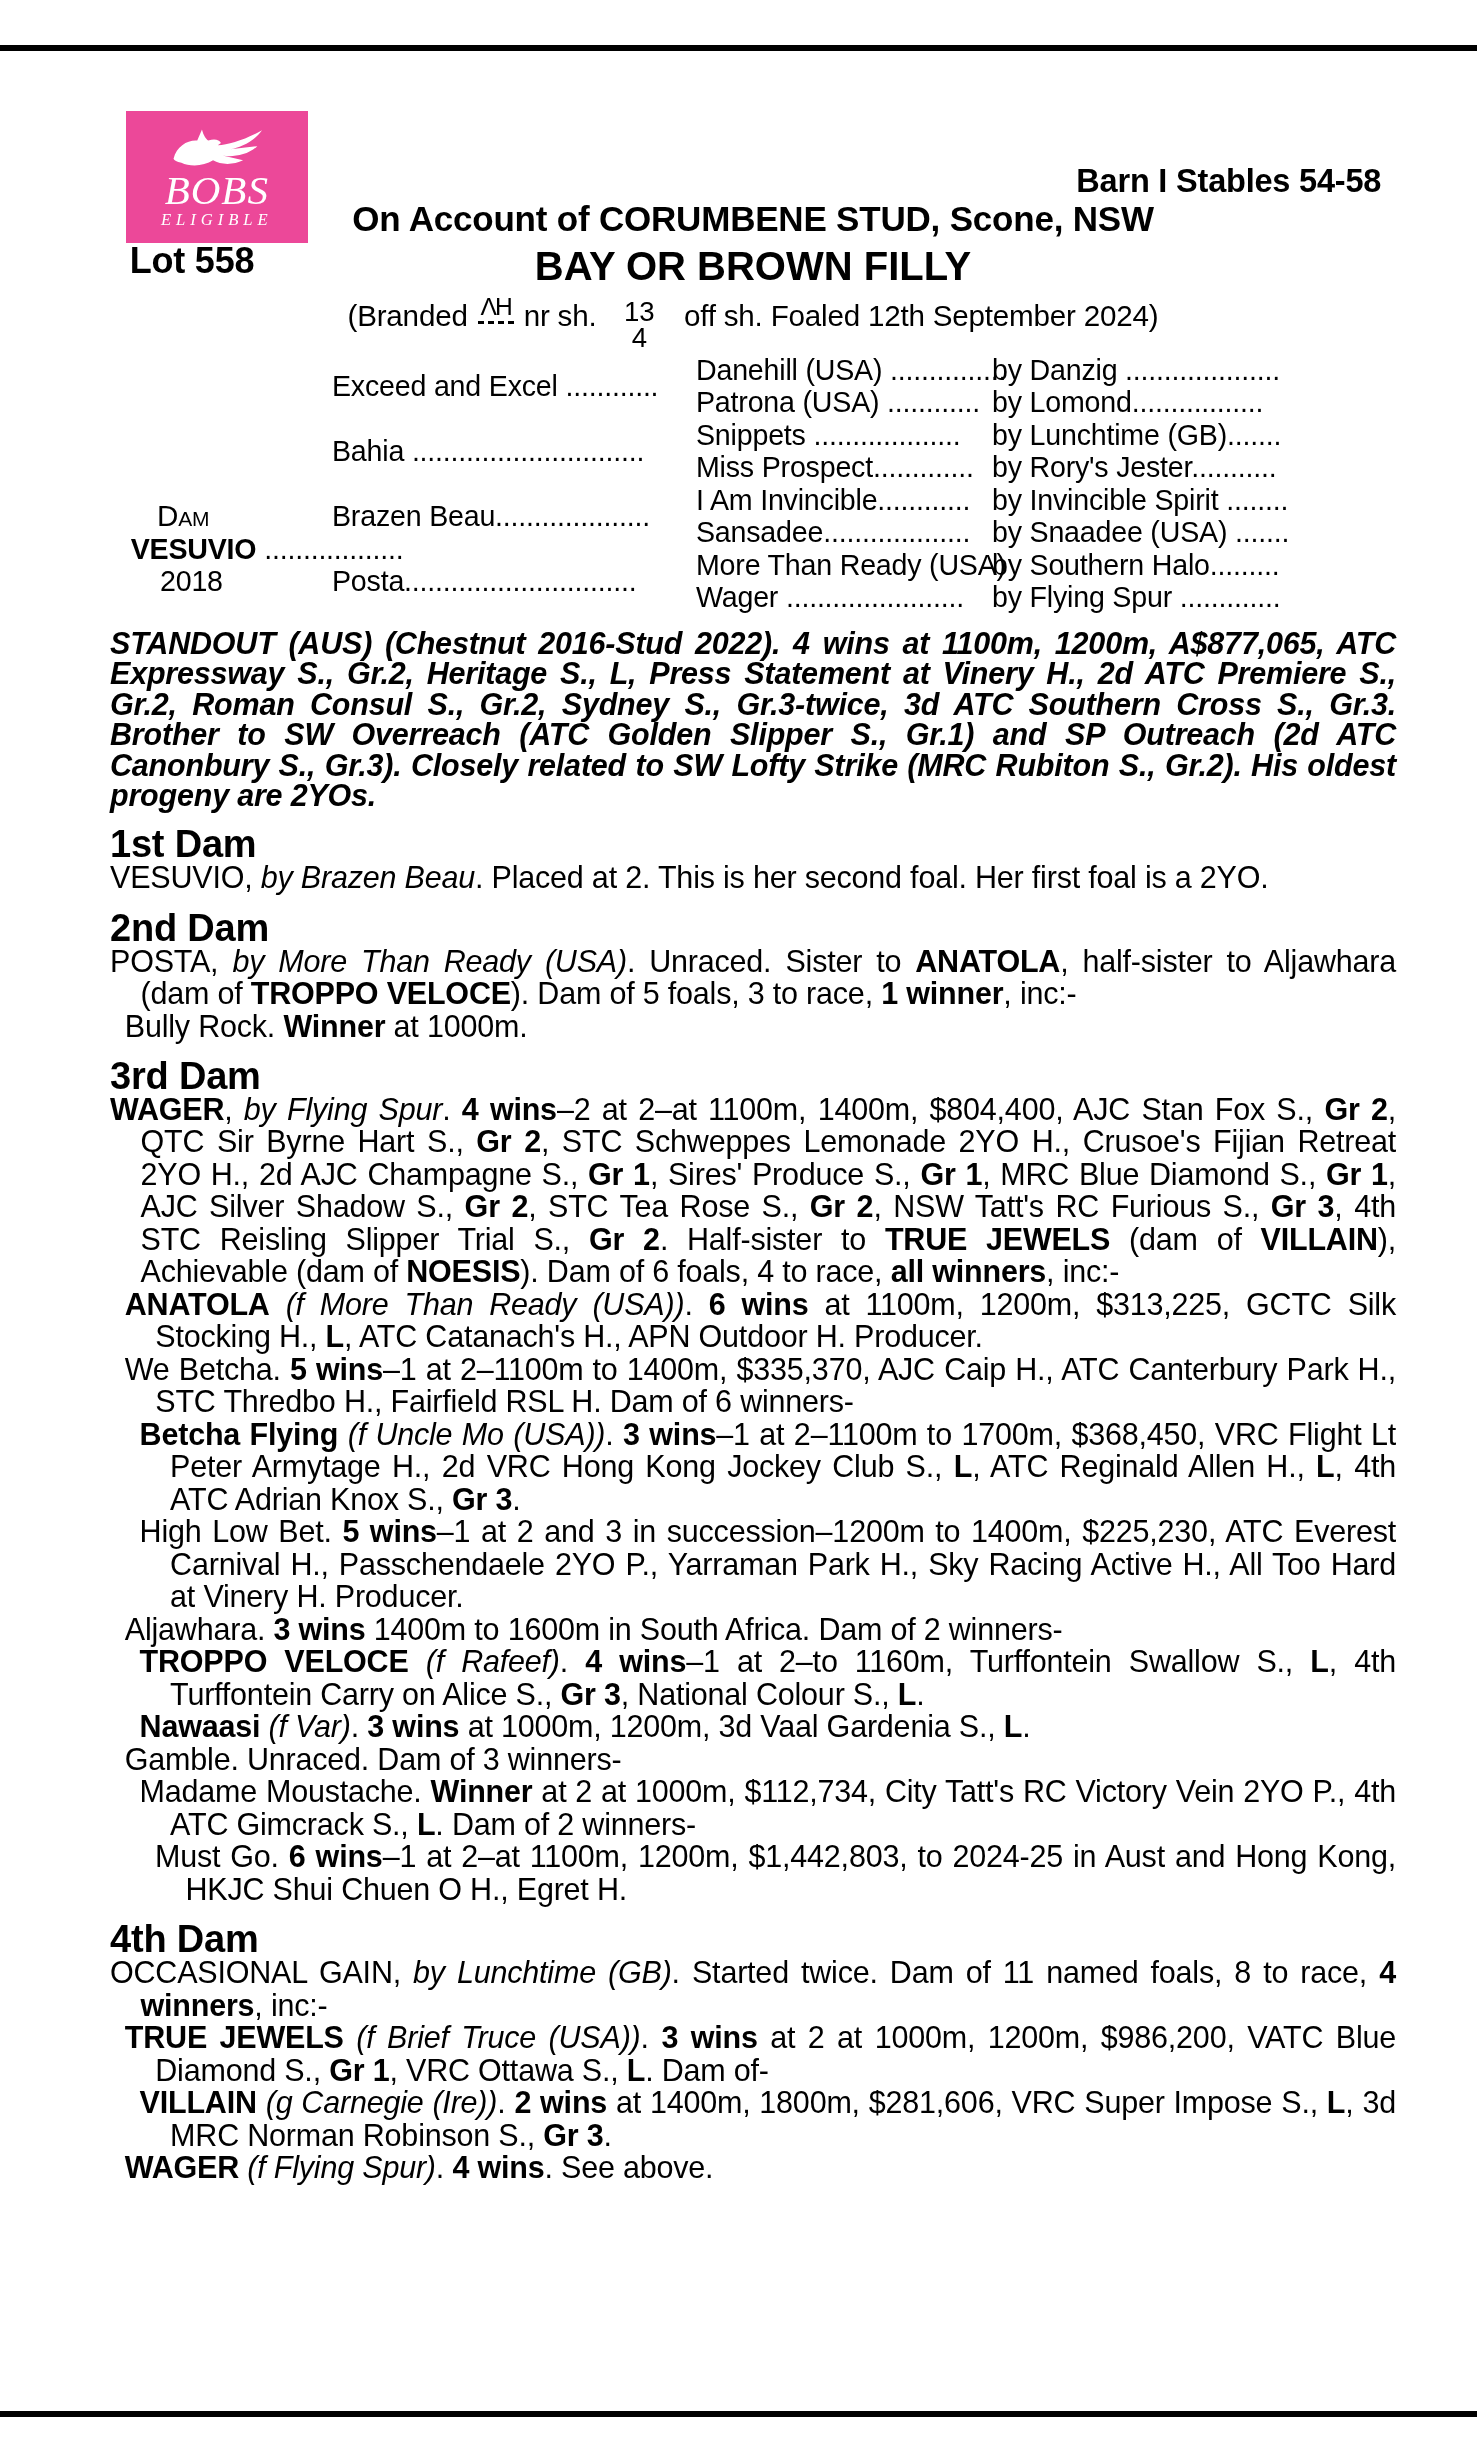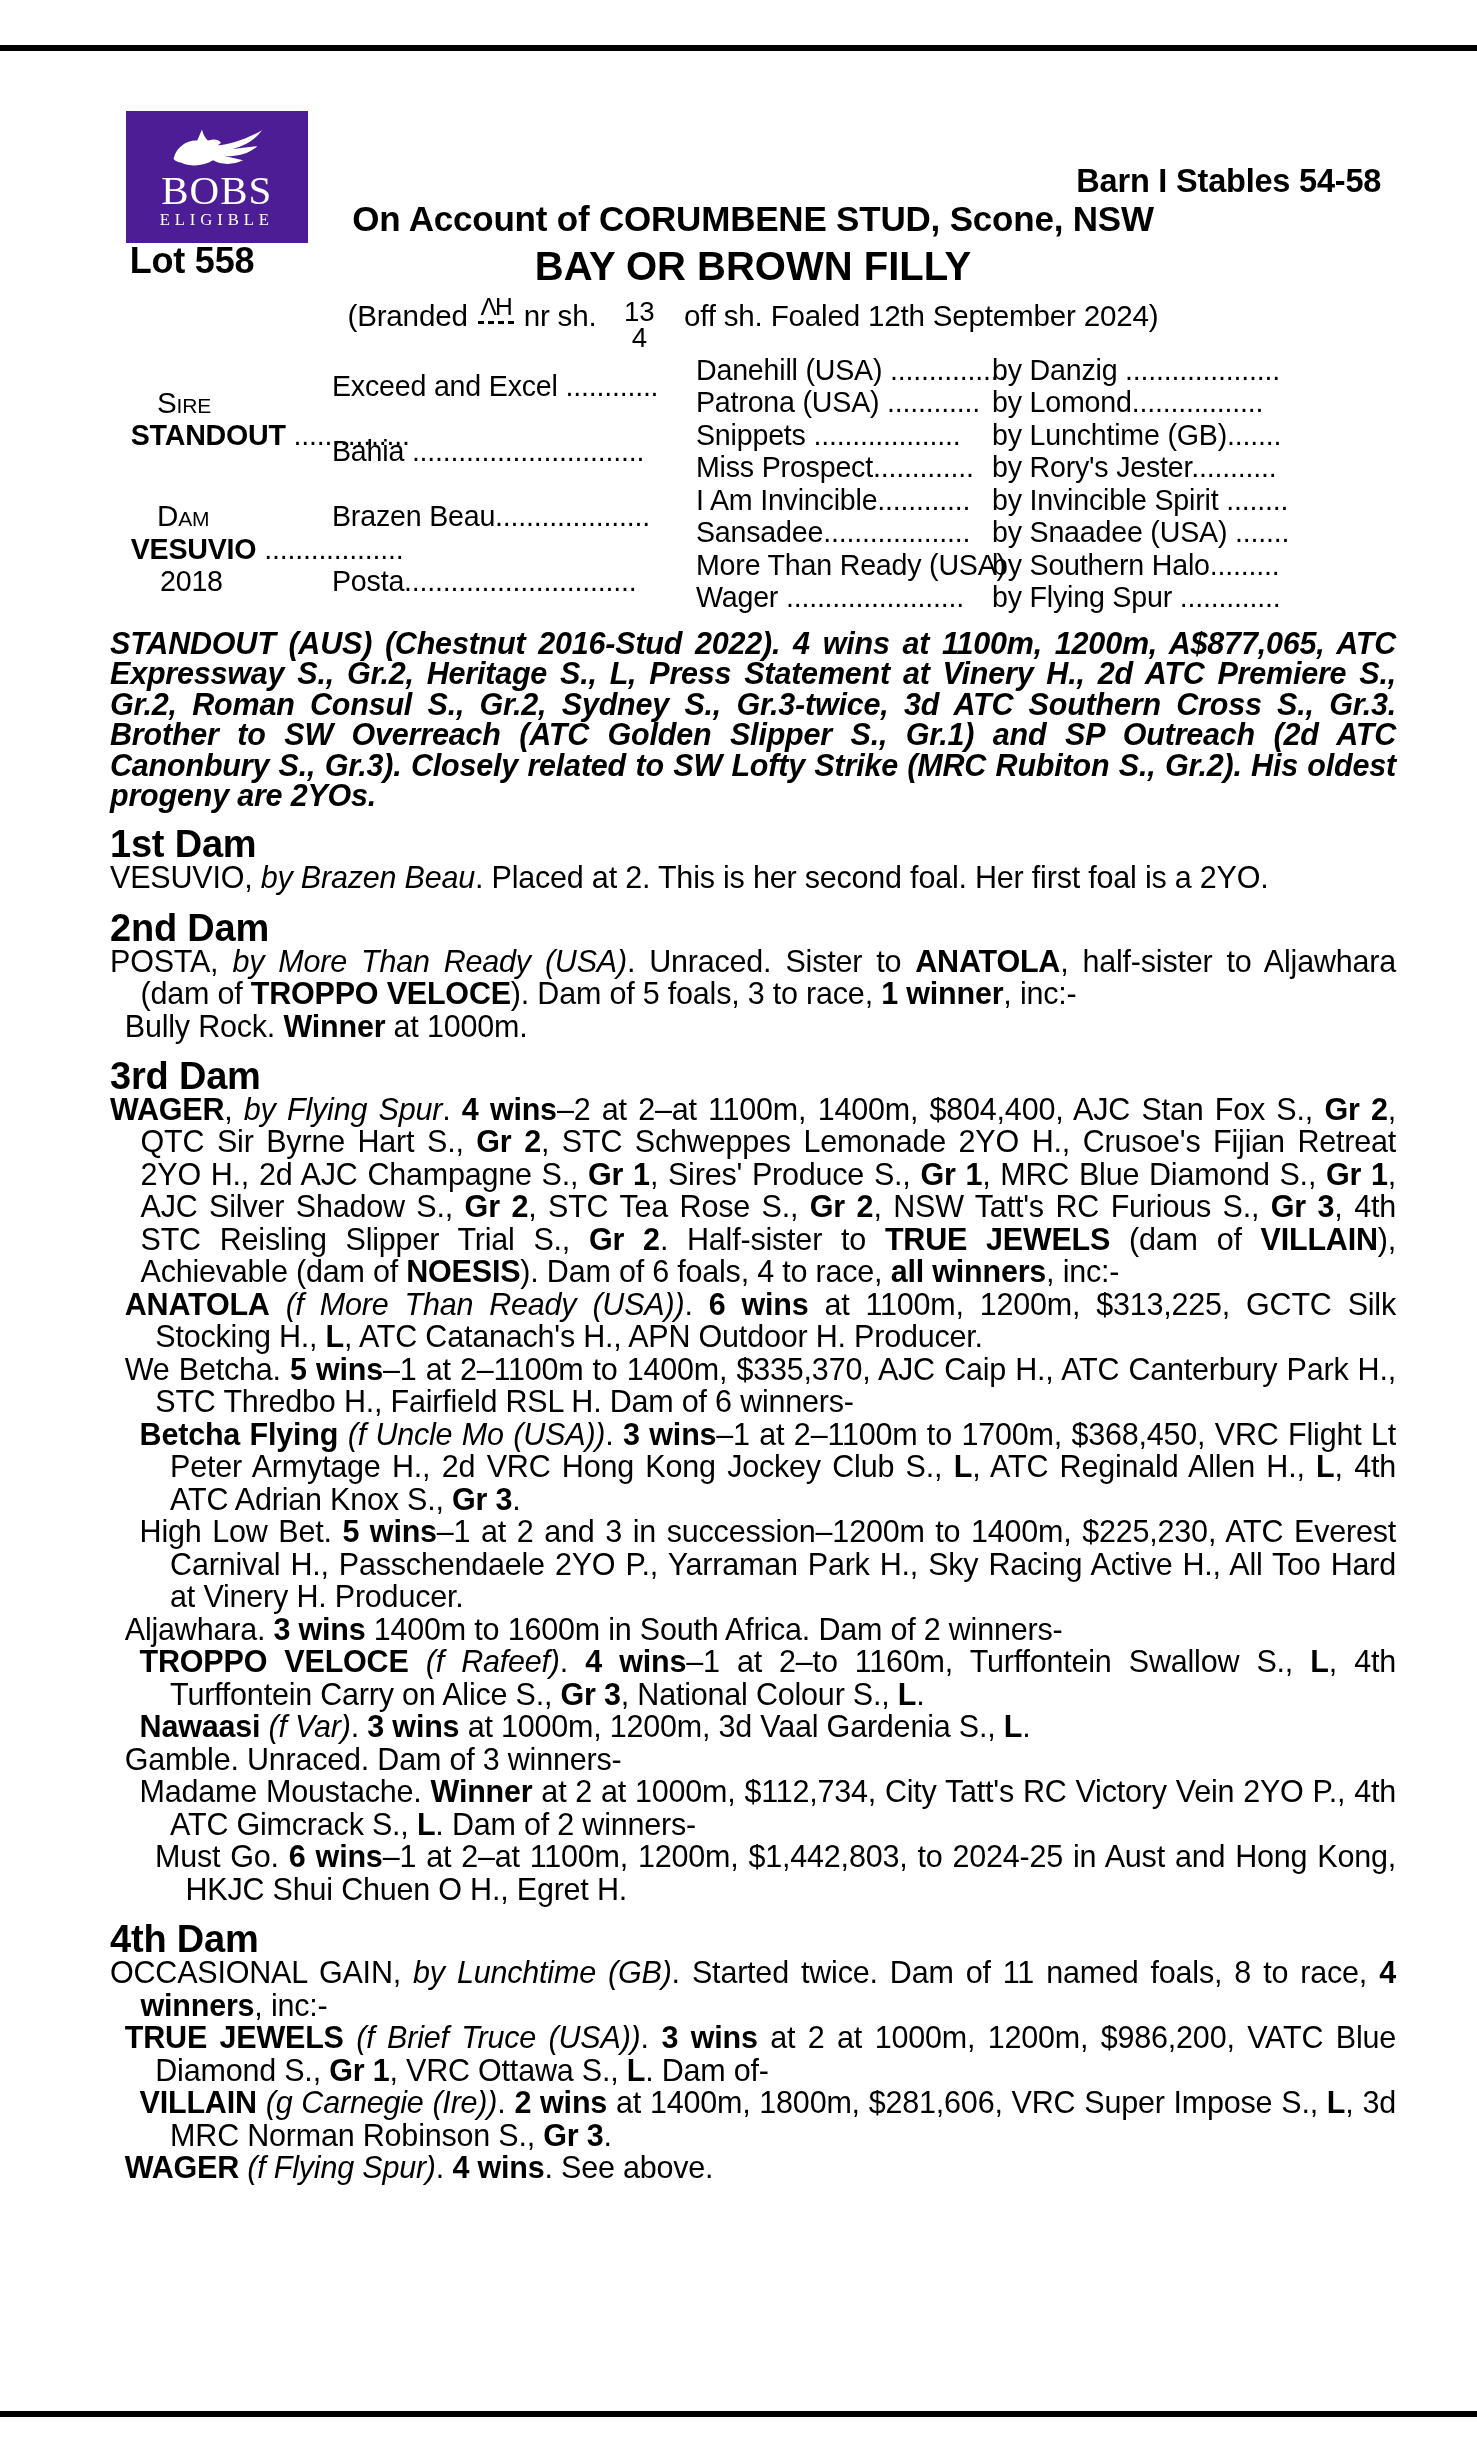--- a/index.html
+++ b/index.html
@@ -6,22 +6,22 @@
   body{
     width:1478px;height:2463px;position:relative;background:#ffffff;color:#000;
     font-family:"Liberation Sans", sans-serif;letter-spacing:-0.2px;overflow:hidden;
   }
   .rule{position:absolute;left:0;width:1478px;height:5.9px;background:#000;}
   .rule.top{top:45px;}
   .rule.bottom{top:2411px;}
   .content{position:absolute;left:110px;top:51px;width:1286px;}
   .header{position:relative;height:303px;}
   .logo-box{
-    position:absolute;left:15.8px;top:60px;width:182px;height:132px;background:#4c1d95;
-    display:flex;flex-direction:column;align-items:center;justify-content:center;
+    position:absolute;left:15.8px;top:60px;width:182px;height:132px;background:#ec4899;
+    display:flex;flex-direction:column;align-items:center;justify-content:center;font-style:italic;
   }
   .logo-horse{width:116px;height:49px;margin-bottom:-2px;}
   .logo-bobs{font-family:"Liberation Serif", serif;color:#fff;font-size:41px;line-height:39px;letter-spacing:1px;}
   .logo-elig{font-family:"Liberation Serif", serif;color:#fff;font-size:16.7px;line-height:19.7px;letter-spacing:4.9px;}
   .lot{position:absolute;left:19.7px;top:189px;font-size:36px;font-weight:bold;}
   .barn{position:absolute;right:14.8px;top:112px;font-size:32.5px;font-weight:bold;}
   .account{position:absolute;left:0;width:100%;top:148px;text-align:center;font-size:35px;font-weight:bold;}
   .title{position:absolute;left:0;width:100%;top:193px;text-align:center;font-size:40px;font-weight:bold;letter-spacing:0;}
   .branded{position:absolute;left:0;width:100%;top:248px;display:flex;justify-content:center;align-items:flex-start;font-size:29.6px;}
   .brand-mark{display:inline-block;margin:0 9.9px;padding:0 3px 1px 3px;border-bottom:3px dashed #000;
@@ -71,24 +71,20 @@
         <span>nr sh.</span>
         <span class="frac">
           <div>13</div>
           <div>4</div>
         </span>
         <span>off sh. Foaled 12th September 2024)</span>
       </div>
     </div>
 
     <div class="pedigree">
-        <div class="pcell pcol1" style="grid-area: 1 / 1 / span 4;">
-          <div class="plabel">Sire</div>
-          <div class="pname"><span class="pn">STANDOUT</span><span> ...............</span></div>
-        </div>
         <div class="pcell pcol1" style="grid-area: 5 / 1 / span 4;">
           <div class="plabel">Dam</div>
           <div class="pname"><span class="pn">VESUVIO</span><span> ..................</span></div>
           <div class="pyear">2018</div>
         </div>
         <div class="pcell " style="grid-area: 1 / 2 / span 2;">Exceed and Excel ............</div>
         <div class="pcell " style="grid-area: 5 / 2 / span 2;">Brazen Beau....................</div>
         <div class="pcell " style="grid-area: 3 / 2 / span 2;">Bahia ..............................</div>
         <div class="pcell " style="grid-area: 7 / 2 / span 2;">Posta..............................</div>
         <div class="pcell " style="grid-area: 1 / 3 / span 1;">Danehill (USA) ...............</div>

